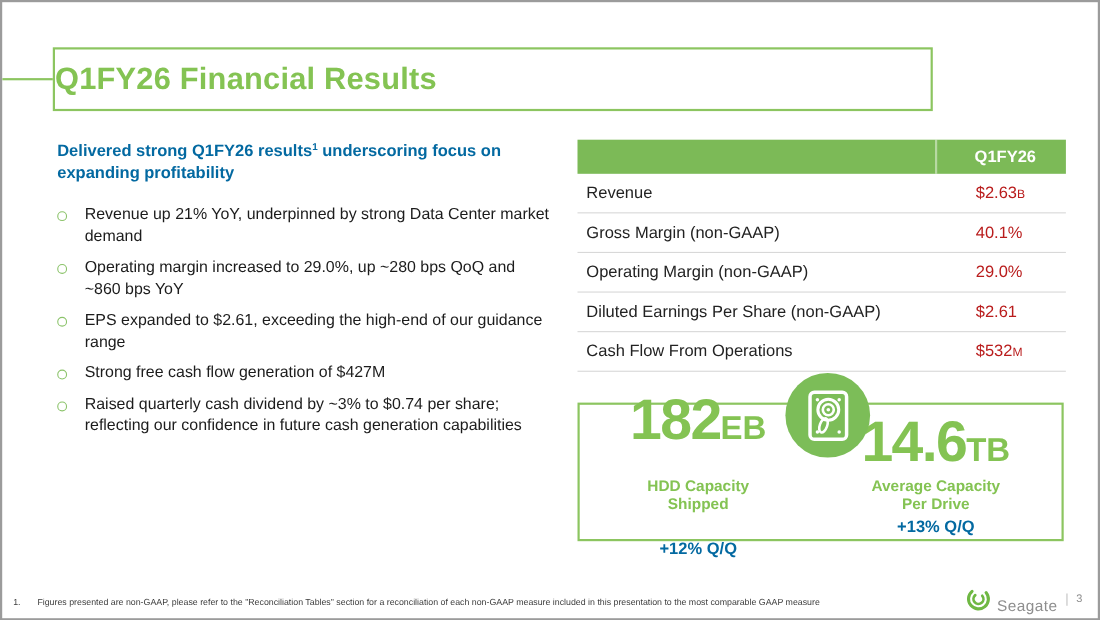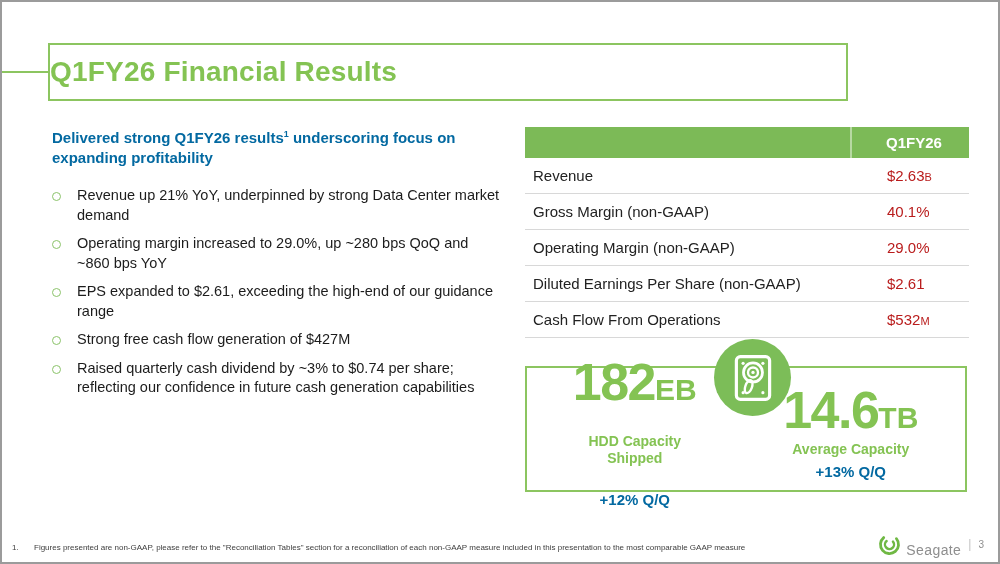--- a/index.html
+++ b/index.html
@@ -132,20 +132,21 @@
       <div class="stat-caption">
         <div>HDD Capacity</div>
         <div>Shipped</div>
       </div>
       <div class="stat-delta">+12% Q/Q</div>
     </div>
     <div class="stat stat-right">
       <div class="stat-value"><span>14.6</span><span class="stat-unit">TB</span></div>
       <div class="stat-caption">
         <div>Average Capacity</div>
+        <div>Per Drive</div>
       </div>
       <div class="stat-delta">+13% Q/Q</div>
     </div>
   </div>
 
   <div class="hdd-circle">
     <svg viewBox="0 0 48 60" width="38" height="48">
       <rect x="3" y="3" width="42" height="54" rx="5" fill="none" stroke="#ffffff" stroke-width="4"></rect>
       <circle cx="11.5" cy="11.5" r="2" fill="#ffffff"></circle>
       <circle cx="36.5" cy="11.5" r="2" fill="#ffffff"></circle>

